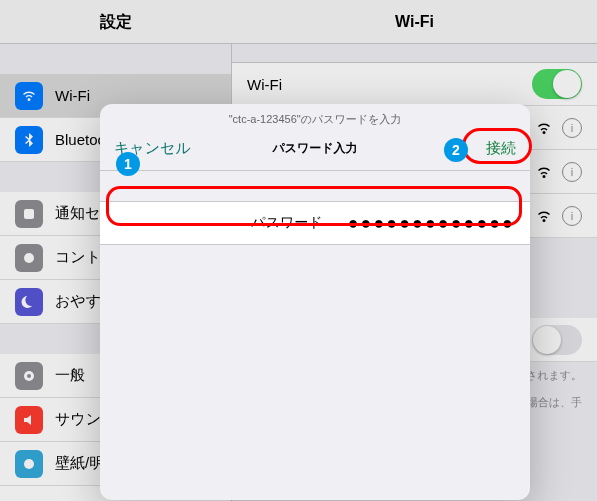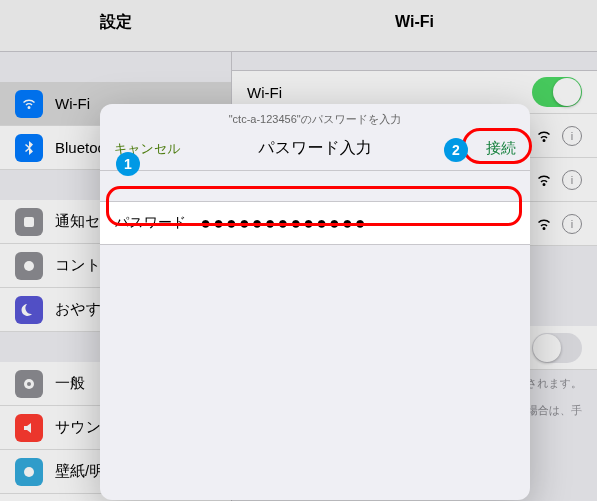--- a/index.html
+++ b/index.html
@@ -1,18 +1,18 @@
 <!DOCTYPE html>
 <html><head>
 <meta charset="utf-8">
 <style>
 * { margin: 0; padding: 0; box-sizing: border-box; font-family: -apple-system, "Hiragino Sans", sans-serif; }
 body { width: 597px; height: 501px; background: #efeff4; overflow: hidden; position: relative; }
 
-.header { height: 52px; display: flex; background: #f7f7f7; border-bottom: 1px solid #c8c7cc; }
+.header { height: 44px; display: flex; background: #f7f7f7; border-bottom: 1px solid #c8c7cc; }
 .header-left { width: 232px; text-align: center; line-height: 44px; font-size: 16px; font-weight: 600; }
 .header-right { flex: 1; text-align: center; line-height: 44px; font-size: 16px; font-weight: 600; }
 
 .main { display: flex; height: calc(100% - 44px); }
 .sidebar { width: 232px; background: #fff; border-right: 1px solid #c8c7cc; overflow: hidden; }
 .content { flex: 1; background: #efeff4; overflow: hidden; }
 
 .row { height: 44px; display: flex; align-items: center; padding: 0 15px; border-bottom: 1px solid #e0e0e0; background: #fff; gap: 12px; }
 .row.selected { background: #d9d9d9; }
 .row.spacer { height: 30px; background: #efeff4; border-bottom: none; }
@@ -33,25 +33,25 @@
 
 .wifi-row { margin-top: 18px; border-top: 1px solid #c8c7cc; }
 .net-icons { display: flex; gap: 10px; align-items: center; color: #8e8e93; margin-left: auto; }
 .info-circle { width: 20px; height: 20px; border: 1.5px solid #8e8e93; border-radius: 50%; display: inline-flex; align-items: center; justify-content: center; font-size: 11px; }
 .small-text { font-size: 11px; color: #8e8e93; padding: 6px 15px; text-align: right; }
 
 .dim { position: absolute; inset: 0; background: rgba(0,0,0,0.08); }
 .modal { position: absolute; left: 100px; top: 104px; width: 430px; height: 396px; background: #efeff4; border-radius: 12px; box-shadow: 0 10px 40px rgba(0,0,0,0.25); overflow: hidden; }
 .modal-sub { text-align: center; font-size: 11px; color: #666; padding-top: 8px; }
 .modal-head { position: relative; height: 44px; display: flex; align-items: center; justify-content: center; border-bottom: 1px solid #c8c7cc; }
-.modal-title { font-weight: 400; font-size: 16px; }
-.modal-cancel { position: absolute; left: 14px; color: #4d7c0f; font-size: 13px; }
+.modal-title { font-weight: 700; font-size: 12px; }
+.modal-cancel { position: absolute; left: 14px; color: #0f766e; font-size: 15px; }
 .modal-connect { position: absolute; right: 14px; color: #15803d; font-size: 15px; font-weight: 500; }
 
-.pw-field { margin: 30px 0 0 0; background: #fff; border-top: 1px solid #c8c7cc; border-bottom: 1px solid #c8c7cc; height: 44px; display: flex; align-items: center; padding: 0 15px; gap: 14px; }
+.pw-field { margin: 30px 0 0 0; background: #fff; border-top: 1px solid #c8c7cc; border-bottom: 1px solid #c8c7cc; height: 44px; display: flex; align-items: center; padding: 0 15px; gap: 25px; justify-content: flex-end; }
 .pw-label { font-size: 14px; }
 .pw-dots { font-size: 18px; letter-spacing: 2px; }
 
 .badge { position: absolute; width: 24px; height: 24px; background: #0099e5; color: #fff; border-radius: 50%; display: flex; align-items: center; justify-content: center; font-weight: bold; font-size: 14px; z-index: 20; }
 .badge-1 { left: 116px; top: 152px; }
 .badge-2 { left: 444px; top: 138px; }
 
 .highlight { position: absolute; border: 3px solid #ff0000; border-radius: 18px; z-index: 19; pointer-events: none; }
 .highlight-connect { left: 462px; top: 128px; width: 70px; height: 36px; }
 .highlight-pw { left: 106px; top: 186px; width: 416px; height: 40px; border-radius: 14px; }

